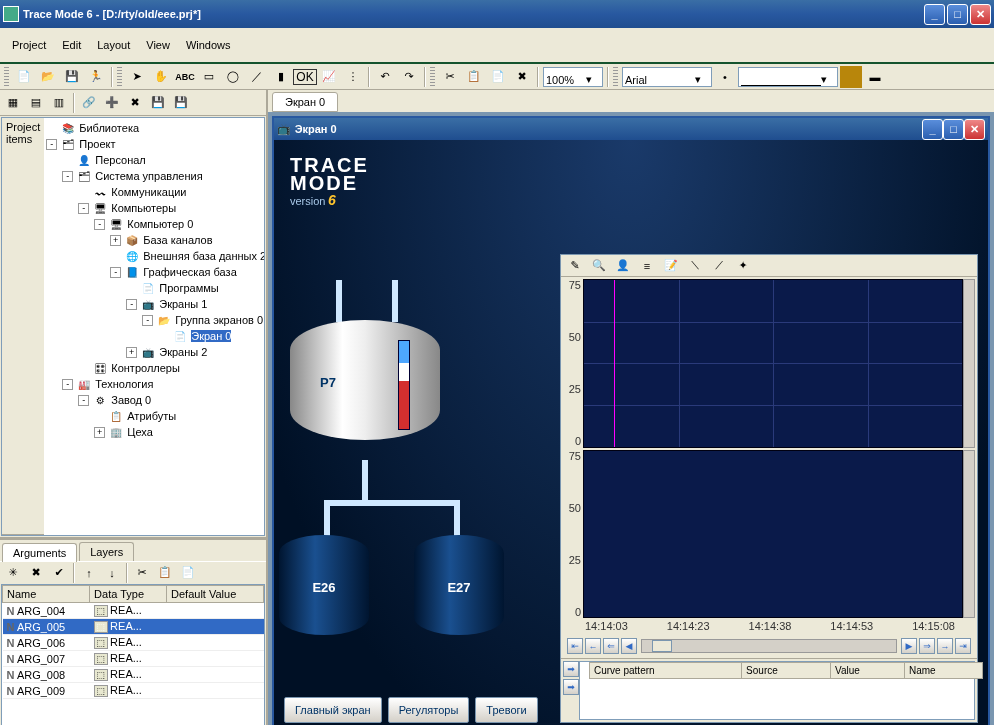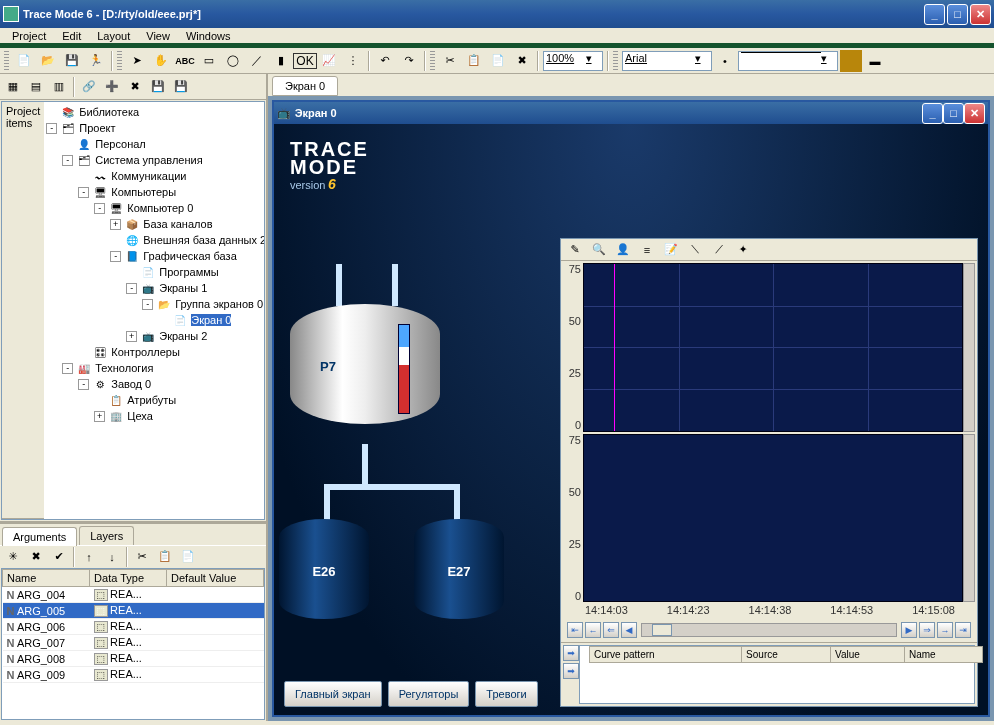--- a/index.html
+++ b/index.html
@@ -9,29 +9,29 @@
 .titlebar { height: 28px; background: linear-gradient(to bottom, #3a6ea5 0%, #2858a0 50%, #1f4d8f 100%); display: flex; align-items: center; padding: 0 3px; color: #fff; font-weight: bold; font-size: 12px; }
 .titlebar .icon { width: 16px; height: 16px; background: #4a8; margin-right: 4px; border: 1px solid #fff; }
 .titlebar .title { flex: 1; }
 .win-btns { display: flex; gap: 2px; }
 .win-btn { width: 21px; height: 21px; border: 1px solid #fff; border-radius: 3px; display: flex; align-items: center; justify-content: center; font-weight: bold; color: #fff; font-size: 11px; }
 .win-btn.min { background: linear-gradient(#5a8edb,#2b5fb0); }
 .win-btn.max { background: linear-gradient(#5a8edb,#2b5fb0); }
 .win-btn.close { background: linear-gradient(#e88,#c33); }
 
 
-.menubar { height: 20px; background: #ece9d8; display: flex; align-items: center; padding: 0 4px; border-bottom: 5px solid #14532d; }
+.menubar { height: 36px; background: #ece9d8; display: flex; align-items: center; padding: 0 4px; border-bottom: 2px solid #14532d; }
 .menubar span { padding: 2px 8px; cursor: default; }
 
 
 .toolbar-row { height: 26px; background: #ece9d8; display: flex; align-items: center; padding: 1px 4px; border-bottom: 1px solid #aca899; gap: 2px; }
 .tb-btn { width: 22px; height: 22px; display: flex; align-items: center; justify-content: center; border: 1px solid transparent; }
 .tb-sep { width: 2px; height: 20px; border-left: 1px solid #aca899; border-right: 1px solid #fff; margin: 0 2px; }
 .tb-grip { width: 5px; height: 20px; background: repeating-linear-gradient(to bottom, #999 0 1px, transparent 1px 3px); margin-right: 2px; }
-.tb-combo { height: 20px; border: 1px solid #7f9db9; background: #fff; padding: 0 2px; display: flex; align-items: flex-start; text-decoration: underline; }
+.tb-combo { height: 20px; border: 1px solid #7f9db9; background: #fff; padding: 0 2px; display: flex; align-items: flex-end; }
 .tb-combo select, .tb-combo input { border: none; outline: none; background: transparent; font-size: 11px; }
 
 
 .main { display: flex; height: calc(725px - 28px - 20px - 26px - 4px); }
 .left-col { width: 268px; display: flex; flex-direction: column; border-right: 2px solid #aca899; }
 .right-col { flex: 1; display: flex; flex-direction: column; background: #ece9d8; }
 
 
 .left-toolbar { height: 26px; background: #ece9d8; display: flex; align-items: center; padding: 1px 2px; border-bottom: 1px solid #aca899; gap: 1px; }
 

